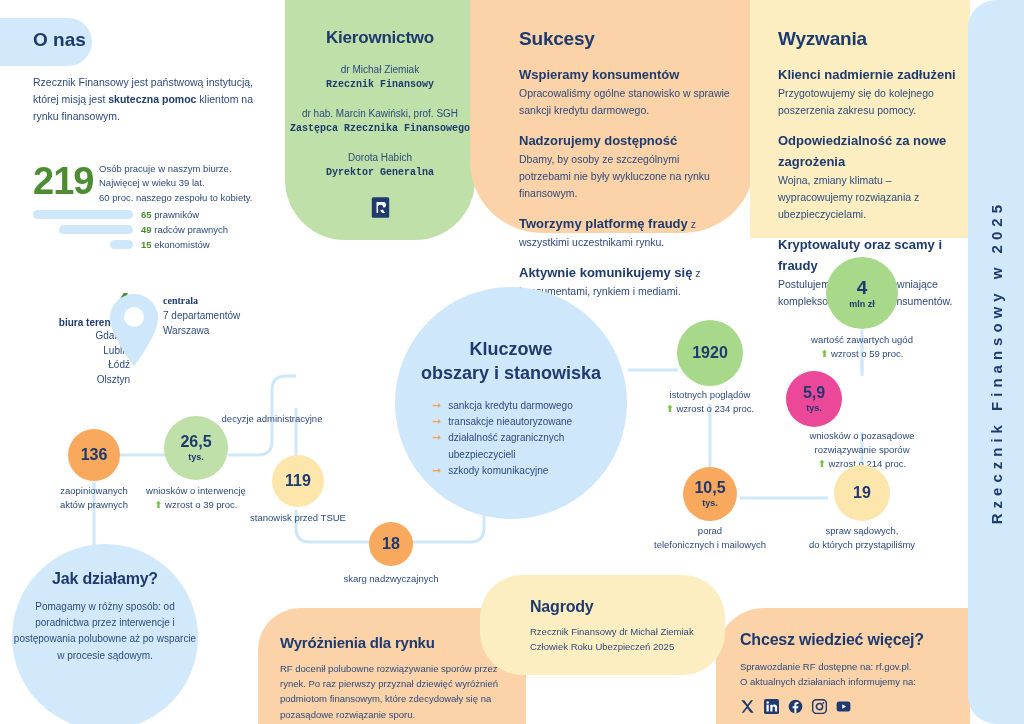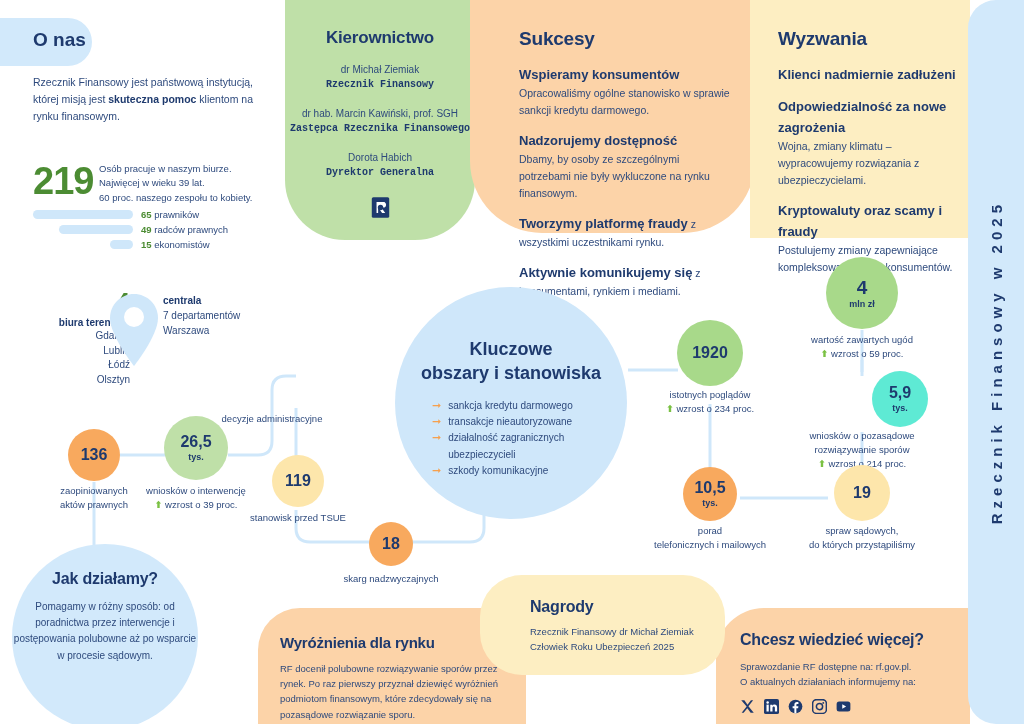--- a/index.html
+++ b/index.html
@@ -80,21 +80,21 @@
   #wyzwania{left:778px;top:28px;width:185px;}
   .sec-body{margin-top:14px;}
 
   
   #biura{left:20px;top:290px;width:110px;text-align:right;}
   #biura .num{font-size:25px;font-weight:bold;color:#4c8c33;line-height:1;}
   #biura .lbl{font-size:10px;font-weight:bold;margin-top:2px;}
   #biura .cities{font-size:10px;line-height:1.45;color:#2e4a7d;margin-top:1px;}
   #pin{left:108px;top:292px;width:52px;height:76px;}
   #centrala{left:163px;top:293px;width:120px;font-size:10px;line-height:1.5;color:#2e4a7d;}
-  #centrala b{color:#1e3a6e;}
+  #centrala b{color:#1e3a6e;font-family:Liberation Serif, serif;}
 
   
   .bub{border-radius:50%;display:flex;flex-direction:column;align-items:center;justify-content:center;}
   .bub .v{font-weight:bold;color:#1e3a6e;line-height:1;}
   .bub .u{font-weight:bold;color:#1e3a6e;font-size:9px;margin-top:2px;}
   .cap{position:absolute;text-align:center;font-size:9.5px;line-height:1.45;color:#2e4a7d;}
   .cap .up{color:#7ac143;font-weight:bold;}
 
   
   #central{left:395px;top:287px;width:232px;height:232px;background:#cfe7fa;}
@@ -228,20 +228,21 @@
         <div class="blk body-txt"><span class="hd">Tworzymy platformę fraudy</span><span> z wszystkimi uczestnikami rynku.</span></div>
         <div class="blk body-txt"><span class="hd">Aktywnie komunikujemy się</span><span> z konsumentami, rynkiem i mediami.</span></div>
       </div>
   </div>
 
   <div class="abs" id="wyzwania">
     <h2 class="sec">Wyzwania</h2>
     <div class="sec-body" id="wyzwania-body">
         <div class="blk body-txt">
           <div class="hd">Klienci nadmiernie zadłużeni</div>
+          <div>Przygotowujemy się do kolejnego poszerzenia zakresu pomocy.</div>
         </div>
         <div class="blk body-txt">
           <div class="hd">Odpowiedzialność za nowe zagrożenia</div>
           <div>Wojna, zmiany klimatu – wypracowujemy rozwiązania z ubezpieczycielami.</div>
         </div>
         <div class="blk body-txt">
           <div class="hd">Kryptowaluty oraz scamy i fraudy</div>
           <div>Postulujemy zmiany zapewniające kompleksową ochronę konsumentów.</div>
         </div>
       </div>
@@ -332,21 +333,21 @@
         <div><span class="up">⬆</span> wzrost o 234 proc.</div>
       </div>
       <div class="bub abs" style="left: 826px; top: 257px; width: 72px; height: 72px; background: rgb(168, 217, 138);">
         <div class="v" style="font-size:19px">4</div>
         <div class="u">mln zł</div>
       </div>
       <div class="cap" style="left: 782px; top: 333px; width: 160px;">
         <div>wartość zawartych ugód</div>
         <div><span class="up">⬆</span> wzrost o 59 proc.</div>
       </div>
-      <div class="bub abs" style="left: 872px; top: 371px; width: 56px; height: 56px; background: #5eead4;">
+      <div class="bub abs" style="left: 786px; top: 371px; width: 56px; height: 56px; background: #ec4899;">
         <div class="v" style="font-size:16px">5,9</div>
         <div class="u">tys.</div>
       </div>
       <div class="cap" style="left: 782px; top: 429px; width: 160px;">
         <div>wniosków o pozasądowe</div>
         <div>rozwiązywanie sporów</div>
         <div><span class="up">⬆</span> wzrost o 214 proc.</div>
       </div>
       <div class="bub abs" style="left: 683px; top: 467px; width: 54px; height: 54px; background: rgb(248, 169, 94);">
         <div class="v" style="font-size:16px">10,5</div>

